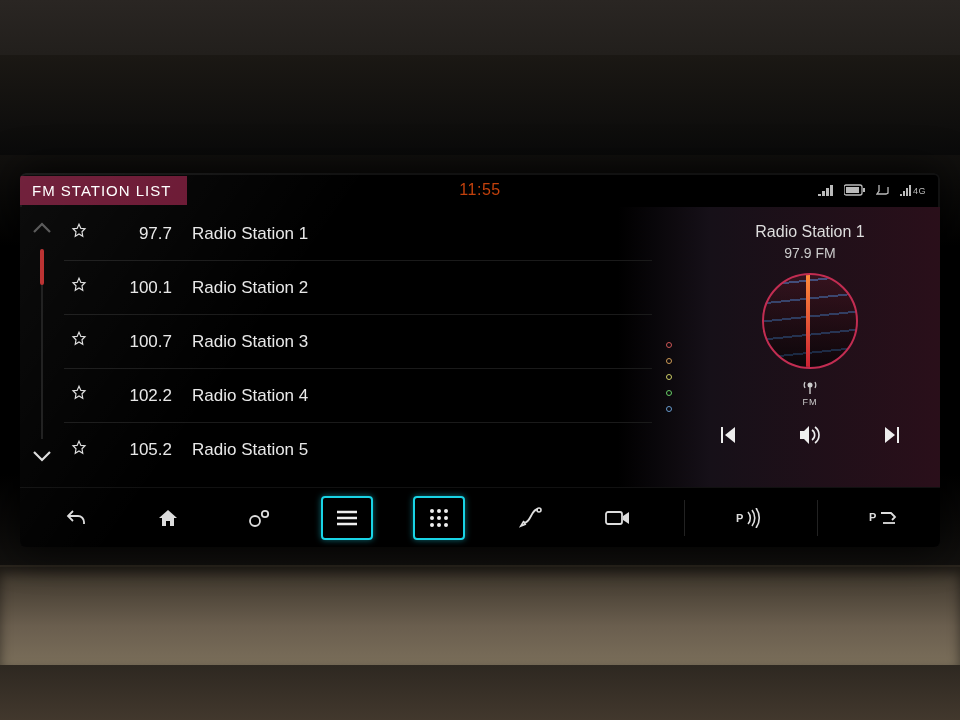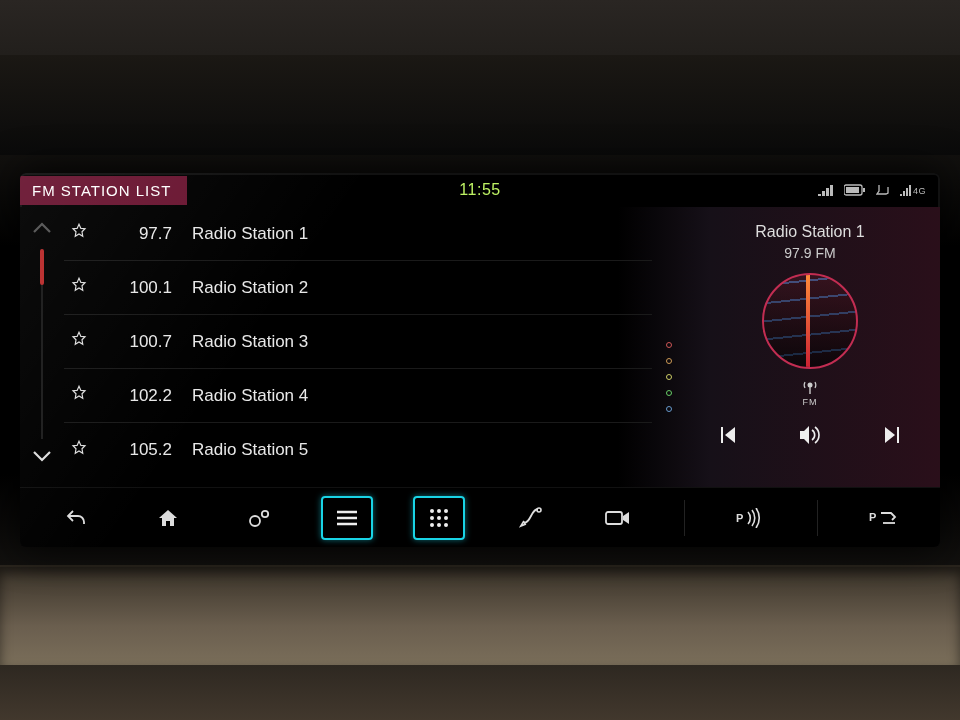--- a/index.html
+++ b/index.html
@@ -25,21 +25,21 @@
 
   
   .statusbar {
     display:flex; align-items:center; height:34px;
     color:#ddd; font-size:15px; letter-spacing:.5px;
   }
   .title-tab {
     background:#6a1632; color:#fff; font-weight:500;
     padding:6px 16px 6px 12px; font-size:15px; letter-spacing:1px;
   }
-  .clock { position:absolute; left:50%; transform:translateX(-50%); color:#bef264; font-size:16px; }
+  .clock { position:absolute; left:50%; transform:translateX(-50%); color:#c2410c; font-size:16px; }
   .status-icons { margin-left:auto; margin-right:14px; display:flex; gap:10px; align-items:center; color:#bbb; }
   .status-icons svg { display:block; }
 
   
   .main { display:flex; height:280px; background:linear-gradient(to right,#000 0%, #000 65%, #161018 75%, #2a0f1a 100%); }
 
   
   .list-pane { flex:1; display:flex; }
   .scrollcol { width:44px; display:flex; flex-direction:column; align-items:center; justify-content:space-between; padding:14px 0 20px; }
   .scrollcol .chev { color:#666; cursor:pointer; }

